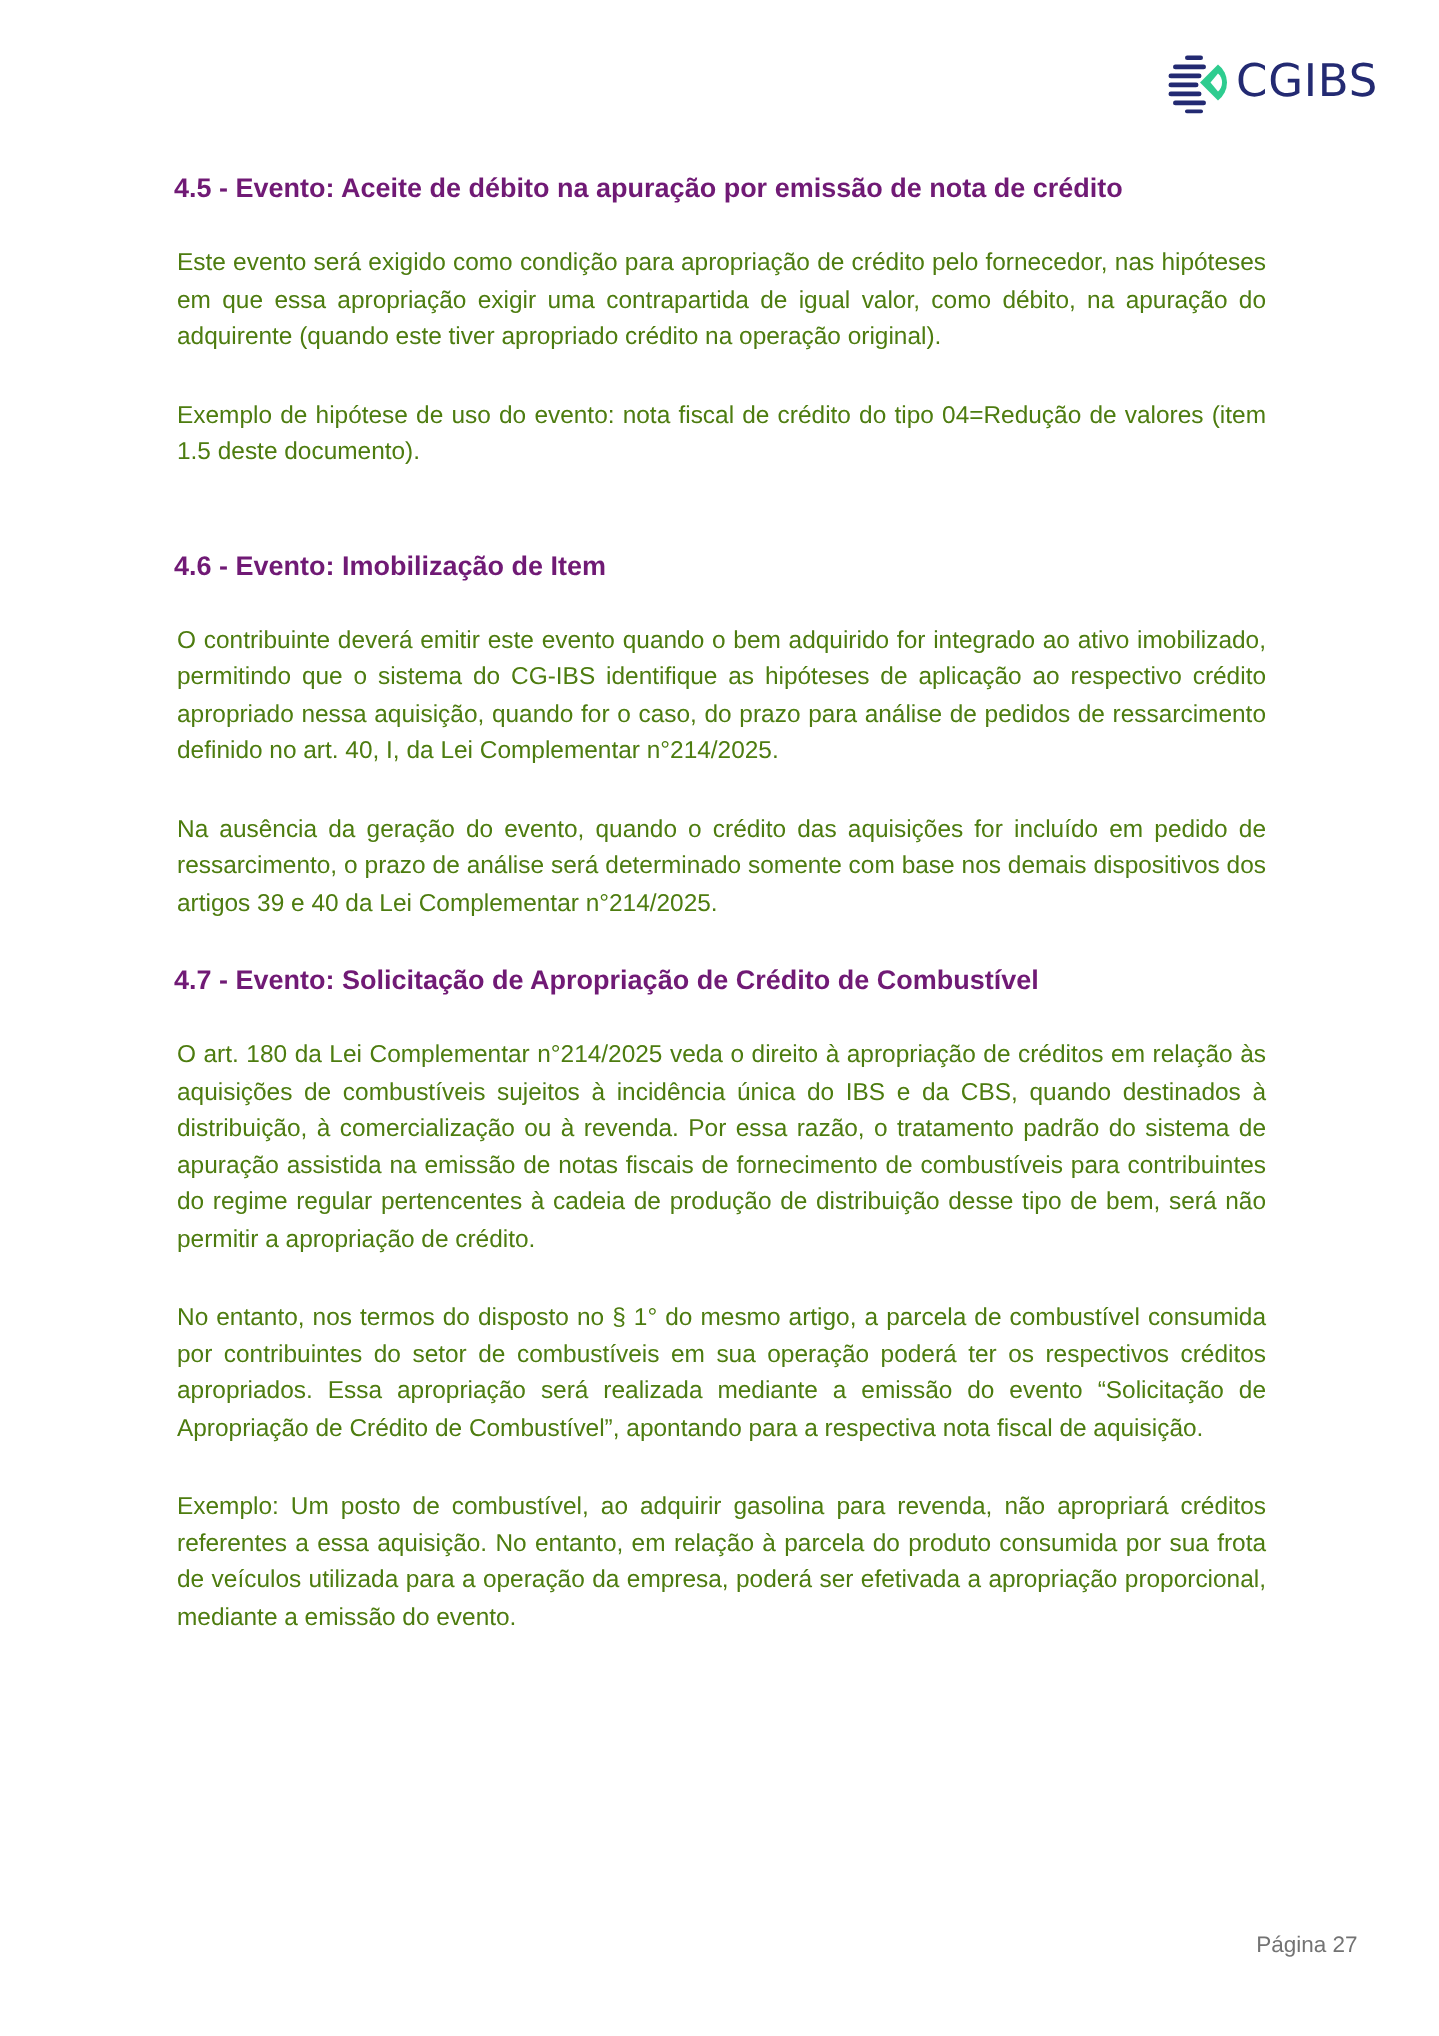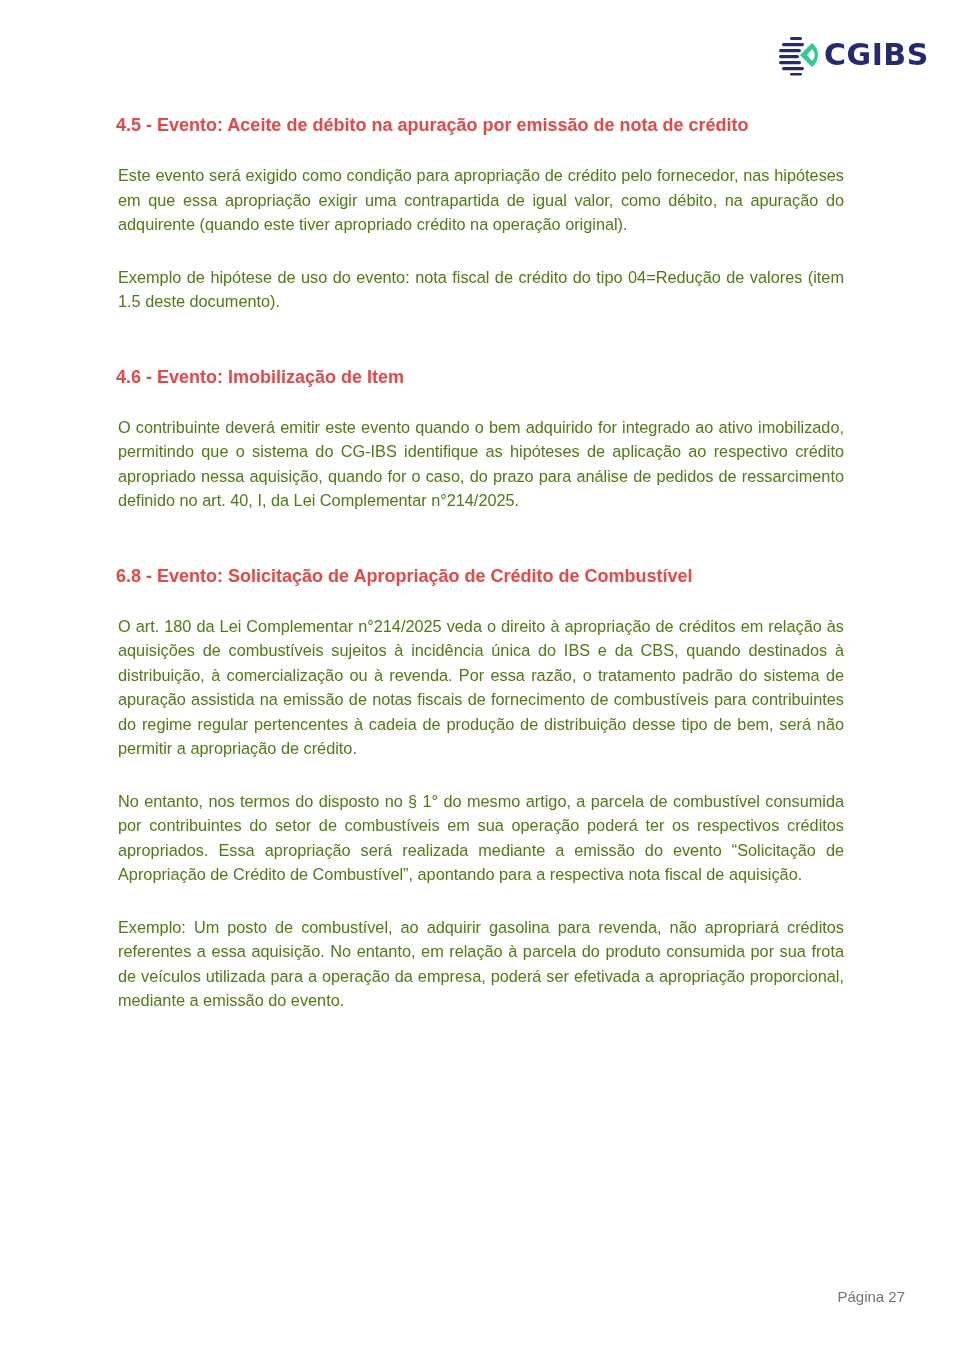--- a/index.html
+++ b/index.html
@@ -1,24 +1,24 @@
 <!DOCTYPE html>
 <html><head>
   <meta charset="utf-8">
   <style>
     html, body { margin: 0; padding: 0; background: #ffffff; }
     body { width: 959px; height: 1357px; position: relative; overflow: hidden;
       font-family: "Liberation Sans", sans-serif; color: #1f1f1f; }
     .logo { position: absolute; left: 776px; top: 33px; height: 44px; display: flex; align-items: center; }
     .logo svg { display: block; }
-    .logo-text { font-family: "DejaVu Sans", sans-serif; font-weight: bold; font-size: 30px;
+    .logo-text { font-family: "DejaVu Sans", sans-serif; font-weight: normal; font-size: 30px;
       color: #232a72; letter-spacing: 0.5px; margin-left: 6px; line-height: 44px; }
     .content { position: absolute; left: 116px; top: 112px; width: 730px; }
     h2 { font-family: "Liberation Sans", sans-serif; font-weight: bold; font-size: 18px;
-      color: #ef4444; margin: 0; line-height: 26px; }
+      color: #701a75; margin: 0; line-height: 26px; }
     p { font-size: 16.3px; line-height: 24.5px; margin: 2px; text-align: justify; color: #4d7c0f; }
     .gap-h { height: 23px; }
     .gap-p { height: 24px; }
     .gap-before-h { height: 24px; }
     .page-num { position: absolute; right: 54px; top: 1288px; font-size: 15px; color: #737373; }
   </style>
 </head>
 <body>
 
 <div class="logo">
@@ -46,24 +46,25 @@
     <div class="gap-p"></div>
     <p>Exemplo de hipótese de uso do evento: nota fiscal de crédito do tipo 04=Redução de valores (item 1.5 deste documento).</p>
     <div class="gap-p"></div>
   </section>
   <div class="gap-before-h"></div>
   <section>
     <h2>4.6 - Evento: Imobilização de Item</h2>
     <div class="gap-h"></div>
     <p>O contribuinte deverá emitir este evento quando o bem adquirido for integrado ao ativo imobilizado, permitindo que o sistema do CG-IBS identifique as hipóteses de aplicação ao respectivo crédito apropriado nessa aquisição, quando for o caso, do prazo para análise de pedidos de ressarcimento definido no art. 40, I, da Lei Complementar n°214/2025.</p>
     <div class="gap-p"></div>
+    <p>Na ausência da geração do evento, quando o crédito das aquisições for incluído em pedido de ressarcimento, o prazo de análise será determinado somente com base nos demais dispositivos dos artigos 39 e 40 da Lei Complementar n°214/2025.</p>
   </section>
   <div class="gap-before-h"></div>
   <section>
-    <h2>6.8 - Evento: Solicitação de Apropriação de Crédito de Combustível</h2>
+    <h2>4.7 - Evento: Solicitação de Apropriação de Crédito de Combustível</h2>
     <div class="gap-h"></div>
     <p>O art. 180 da Lei Complementar n°214/2025 veda o direito à apropriação de créditos em relação às aquisições de combustíveis sujeitos à incidência única do IBS e da CBS, quando destinados à distribuição, à comercialização ou à revenda. Por essa razão, o tratamento padrão do sistema de apuração assistida na emissão de notas fiscais de fornecimento de combustíveis para contribuintes do regime regular pertencentes à cadeia de produção de distribuição desse tipo de bem, será não permitir a apropriação de crédito.</p>
     <div class="gap-p"></div>
     <p>No entanto, nos termos do disposto no § 1° do mesmo artigo, a parcela de combustível consumida por contribuintes do setor de combustíveis em sua operação poderá ter os respectivos créditos apropriados. Essa apropriação será realizada mediante a emissão do evento “Solicitação de Apropriação de Crédito de Combustível”, apontando para a respectiva nota fiscal de aquisição.</p>
     <div class="gap-p"></div>
     <p>Exemplo: Um posto de combustível, ao adquirir gasolina para revenda, não apropriará créditos referentes a essa aquisição. No entanto, em relação à parcela do produto consumida por sua frota de veículos utilizada para a operação da empresa, poderá ser efetivada a apropriação proporcional, mediante a emissão do evento.</p>
   </section>
 </div>
 
 <div class="page-num">Página 27</div>

